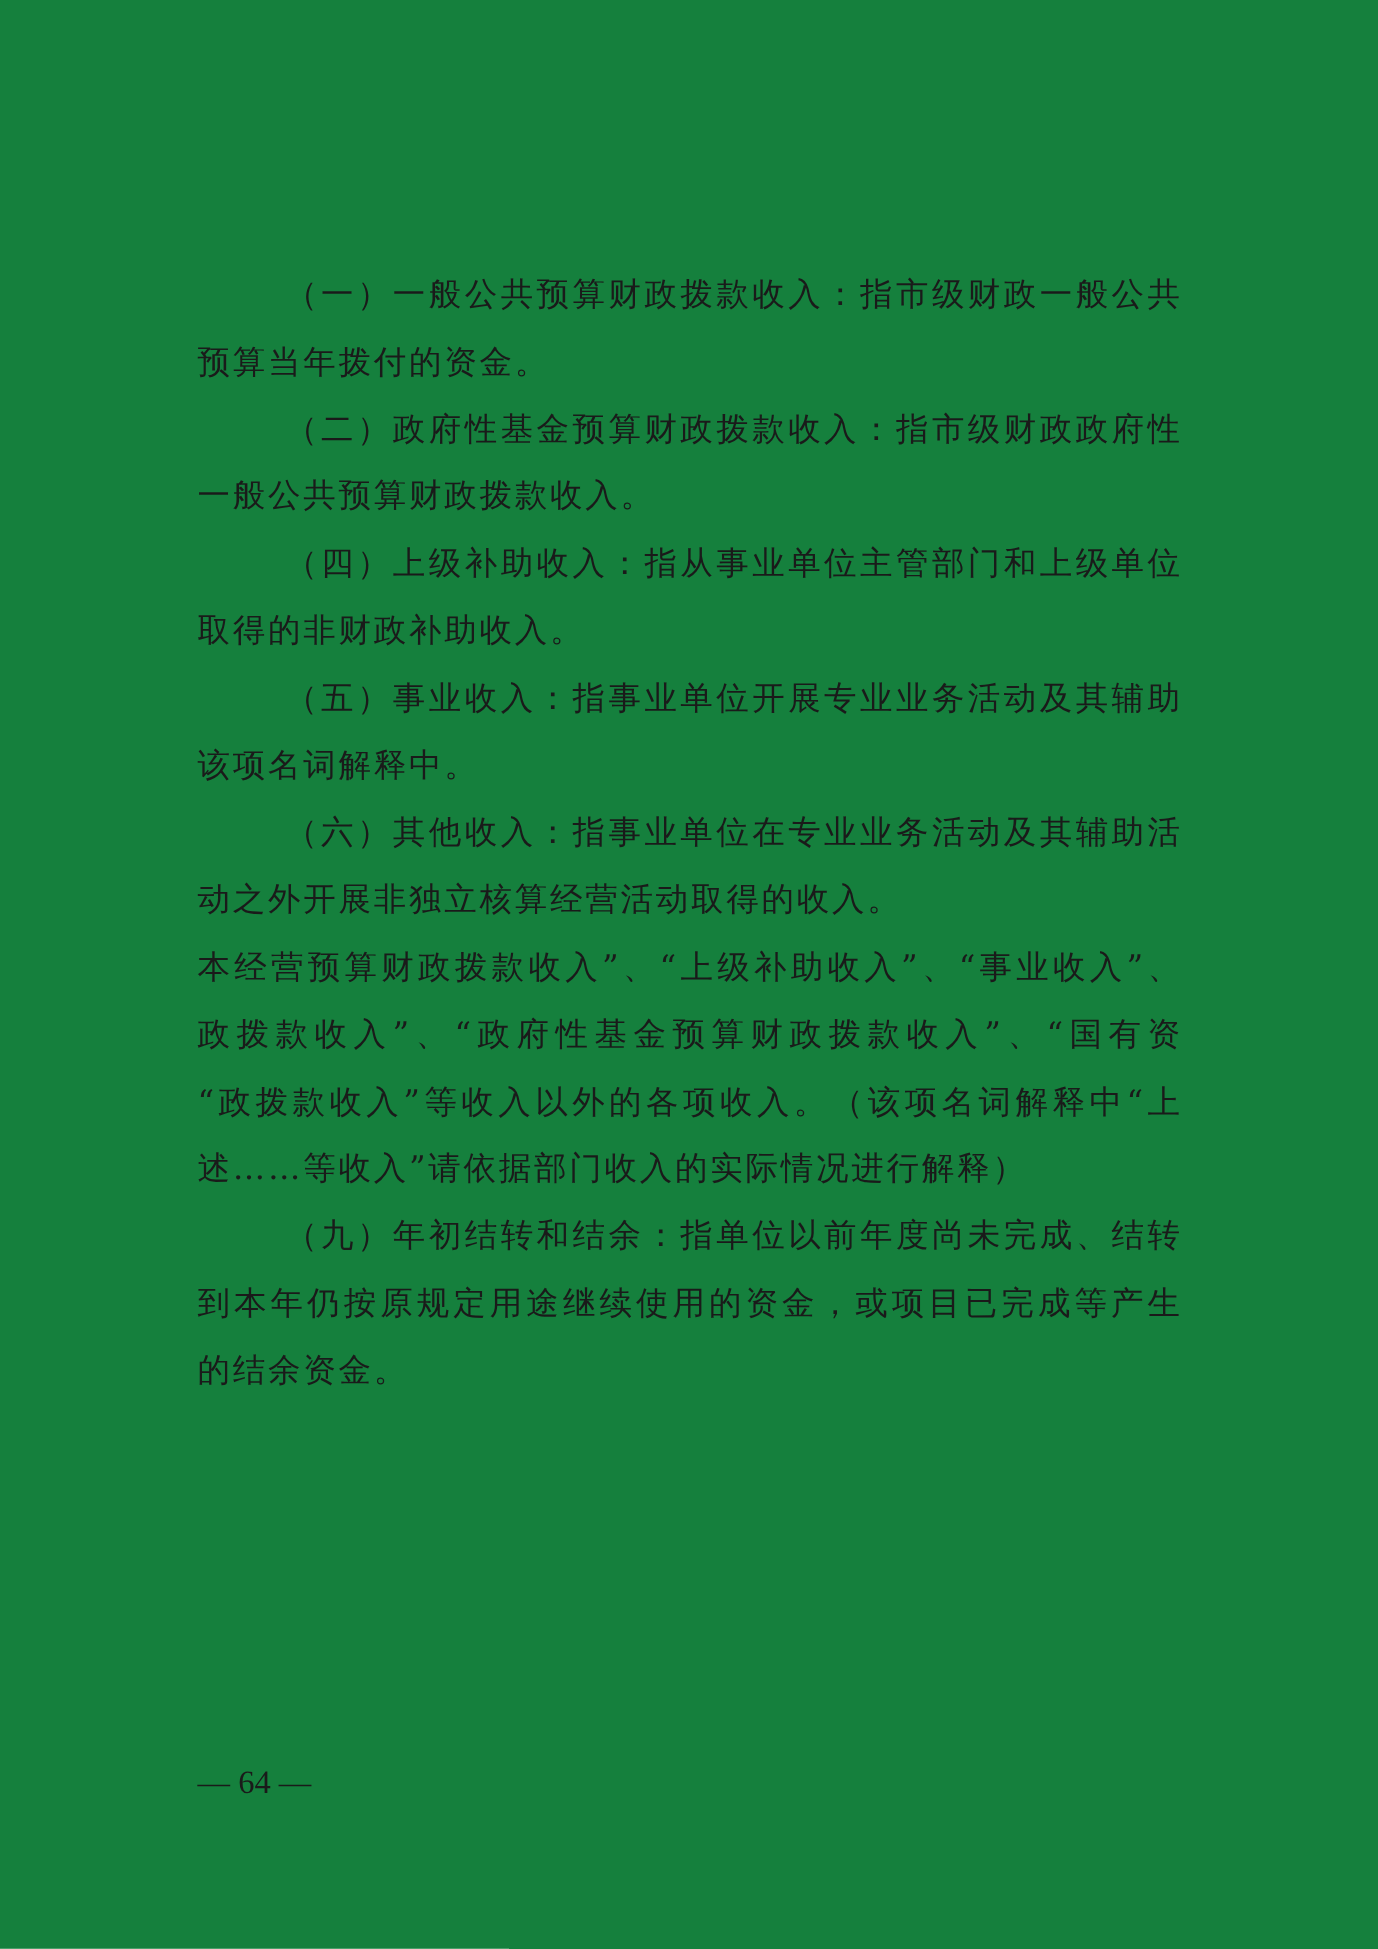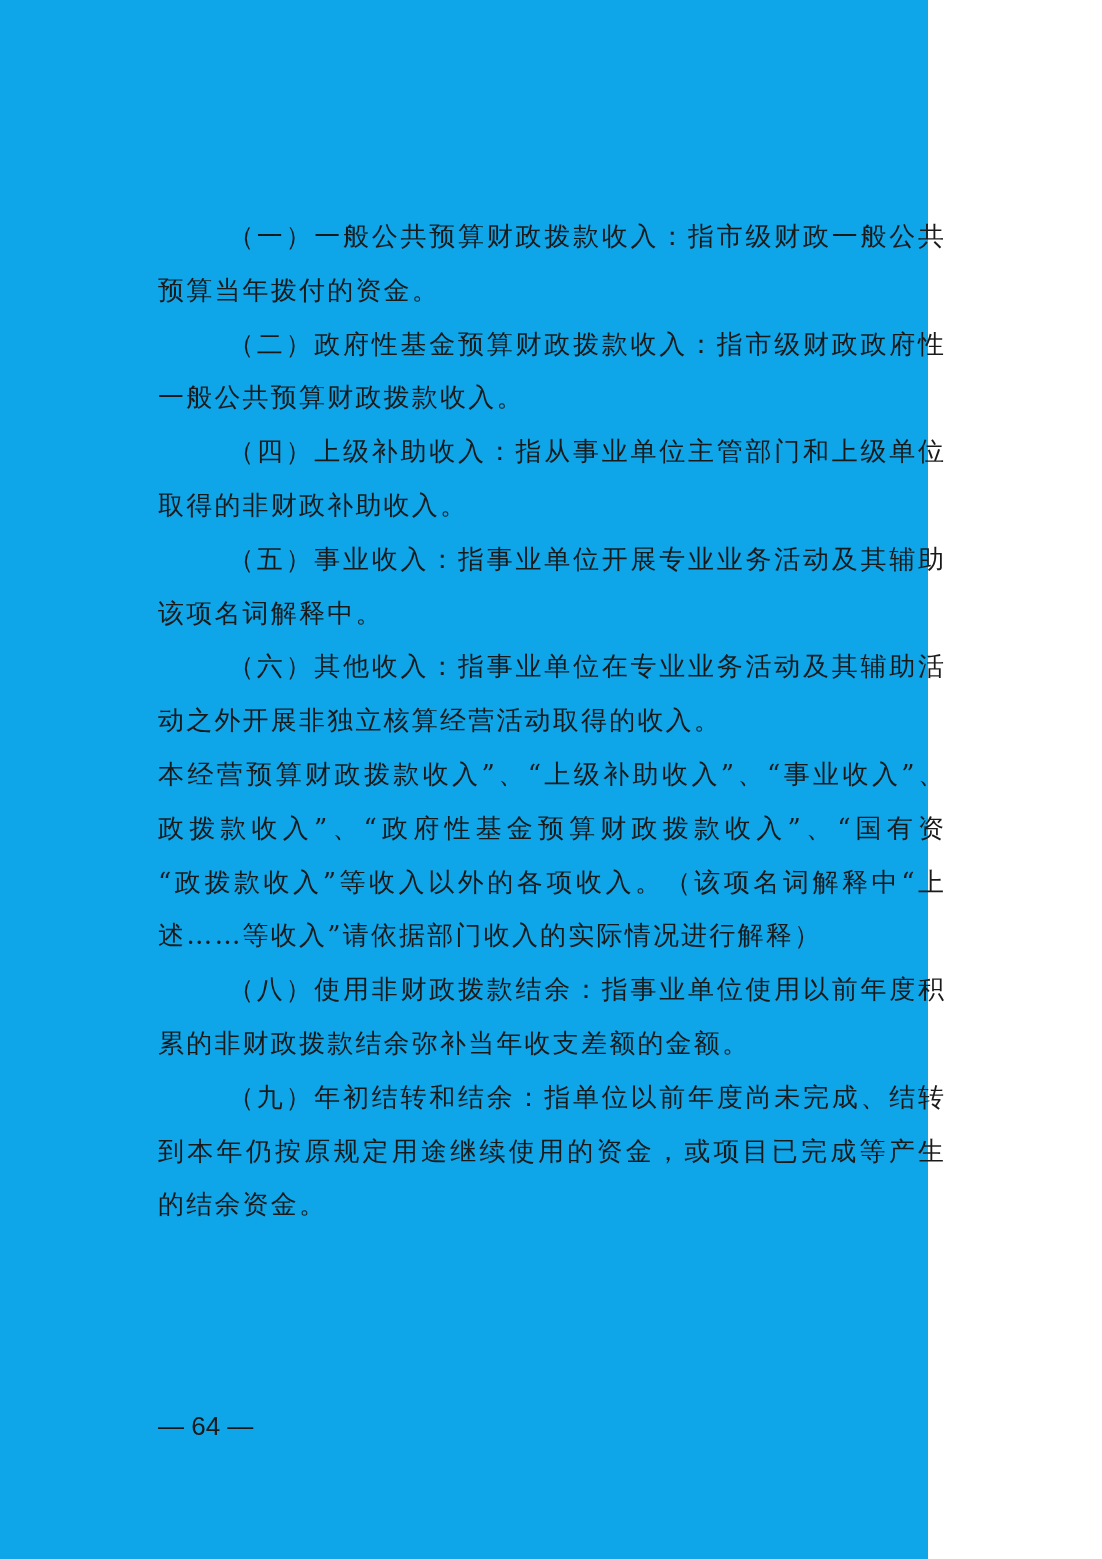--- a/index.html
+++ b/index.html
@@ -12,23 +12,23 @@
     height: 1559px;
     position: relative;
     overflow: hidden;
     font-family: "DejaVu Serif", "Liberation Serif", serif;
     color: #1a1a1a;
   }
   .page {
     position: absolute;
     left: 0;
     top: 0;
-    width: 928px;
+    width: 1102px;
     height: 1559px;
-    background: #0ea5e9;
+    background: #15803d;
   }
   .content {
     position: absolute;
     left: 158px;
     top: 210px;
     width: 786px;
   }
   .line {
     height: 53.8px;
     line-height: 53.8px;
@@ -51,21 +51,21 @@
     text-align: justify;
     text-align-last: justify;
   }
   .line.last span.txt {
     text-align-last: left;
   }
   .page-number {
     position: absolute;
     left: 158px;
     top: 1408px;
-    font-family: Liberation Sans, sans-serif;
+    font-family: Liberation Serif, serif;
     font-size: 26px;
     line-height: 36px;
     color: #1a1a1a;
     white-space: pre;
   }
 </style>
 </head>
 <body>
 
 <div class="page">
@@ -125,28 +125,20 @@
           <span class="txt">政拨款收入”、“政府性基金预算财政拨款收入”、“国有资</span>
         </div>
       <div class="line">
           <span class="txt">“政拨款收入”等收入以外的各项收入。（该项名词解释中“上</span>
         </div>
       <div class="line last">
           <span class="txt">述……等收入”请依据部门收入的实际情况进行解释）</span>
         </div>
     </div>
 
-    <div class="paragraph">
-      <div class="line indent">
-          <span class="txt">（八）使用非财政拨款结余：指事业单位使用以前年度积</span>
-        </div>
-      <div class="line last">
-          <span class="txt">累的非财政拨款结余弥补当年收支差额的金额。</span>
-        </div>
-    </div>
 
     <div class="paragraph">
       <div class="line indent">
           <span class="txt">（九）年初结转和结余：指单位以前年度尚未完成、结转</span>
         </div>
       <div class="line">
           <span class="txt">到本年仍按原规定用途继续使用的资金，或项目已完成等产生</span>
         </div>
       <div class="line last">
           <span class="txt">的结余资金。</span>

